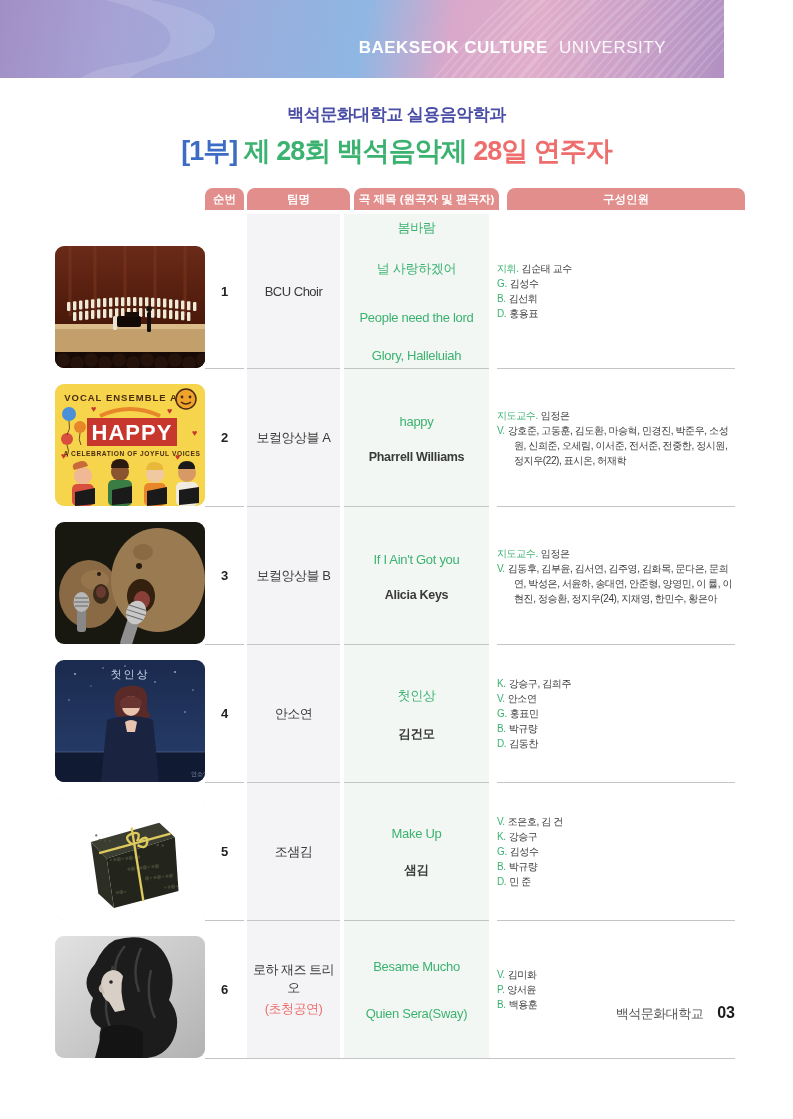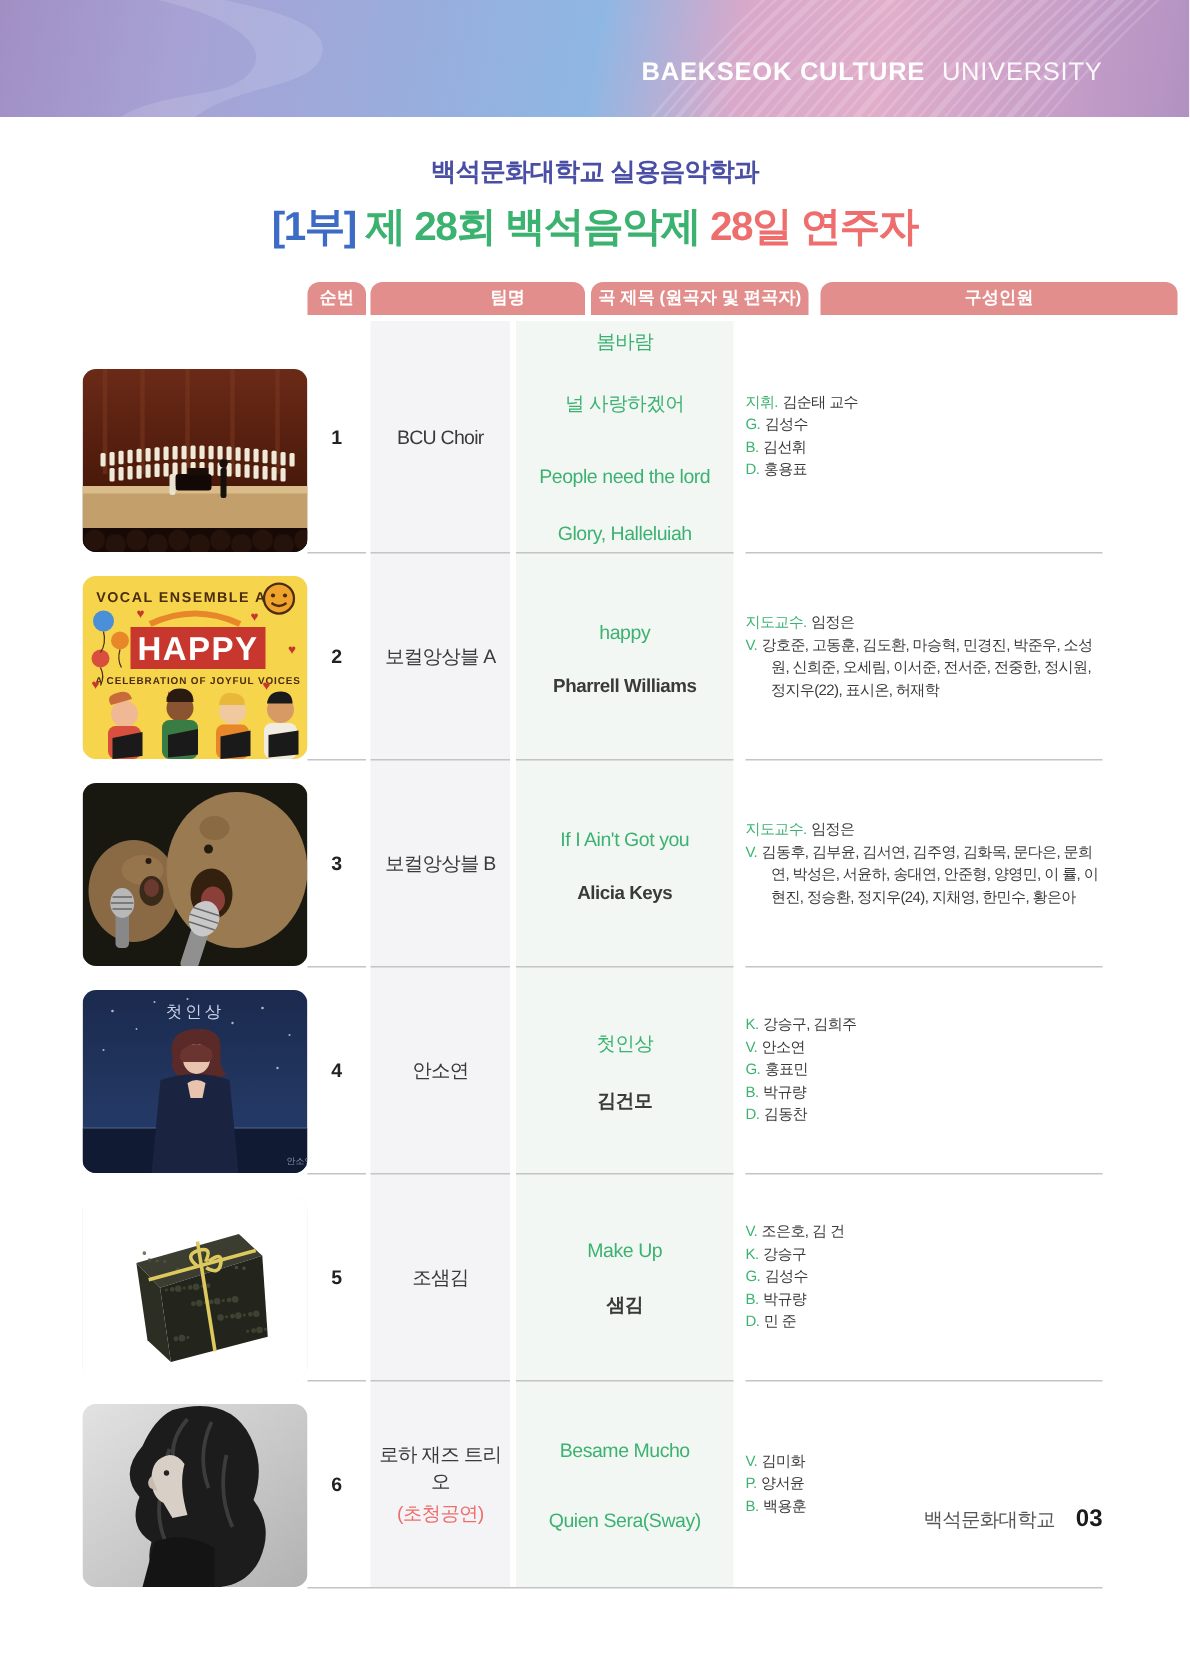--- a/index.html
+++ b/index.html
@@ -1,41 +1,41 @@
 <!DOCTYPE html>
 <html><head>
 <meta charset="utf-8">
 <style>
   html,body{margin:0;padding:0;}
   body{font-family:"Liberation Sans","DejaVu Sans",sans-serif;background:#fff;}
   .page{position:relative;width:793px;height:1119px;background:#fff;overflow:hidden;}
 
   
-  .banner{position:absolute;top:0;left:0;width:793px;height:78px;
-    background:linear-gradient(100deg,#a18fc4 0%,#a7a2d5 16%,#98aedd 36%,#8fb7e3 50%,#d9a8ca 62%,#e0adca 74%,#c89fc8 88%,#b191c2 100%);}
+  .banner{position:absolute;top:0;left:0;width:680px;height:78px;
+    background:linear-gradient(100deg,#a18fc4 0%,#a7a2d5 16%,#98aedd 36%,#8fb7e3 50%,#d9a8ca 62%,#e0adca 74%,#c89fc8 88%,#b191c2 100%);padding-left:44px;}
   .banner svg{position:absolute;top:0;left:0;}
   .brand{position:absolute;top:38px;right:58px;color:#ffffff;font-size:17px;letter-spacing:0.5px;white-space:nowrap;}
   .brand .b{font-weight:bold;}
   .brand .l{font-weight:normal;opacity:0.92;margin-left:6px;}
 
   
   .titles{position:absolute;top:103px;left:0;width:793px;text-align:center;}
   .t-sub{font-size:17px;font-weight:bold;color:#4a4ea5;letter-spacing:-0.5px;}
   .t-main{margin-top:7px;font-size:27px;font-weight:bold;letter-spacing:-1px;}
   .t-part{color:#3d6cc5;}
   .t-green{color:#3cb271;}
   .t-red{color:#ee6e6e;}
 
   
   .tablewrap{position:absolute;top:188px;left:0;width:793px;}
   .thead{display:flex;padding-left:205px;margin-bottom:4px;}
   .pill{background:#e28e8c;color:#fff;font-size:11.5px;font-weight:bold;text-align:center;
     border-radius:8px 8px 0 0;height:22px;line-height:22px;white-space:nowrap;overflow:hidden;}
   .pill.c-num{width:39px;}
-  .pill.c-team{width:103px;margin-left:3px;padding-left:40px;}
+  .pill.c-team{width:103px;margin-left:3px;}
   .pill.c-song{width:145px;margin-left:4px;}
   .pill.c-mem{width:238px;margin-left:8px;}
 
   .trow{display:flex;align-items:stretch;min-height:138px;position:relative;}
   .cell{box-sizing:border-box;}
   .c-img{width:150px;margin-left:55px;display:flex;align-items:flex-end;justify-content:center;}
   .rowimg{width:150px;height:122px;border-radius:9px;overflow:hidden;background:#eee;}
   .rowimg svg{display:block;}
   .cd-num{width:39px;display:flex;align-items:center;justify-content:center;
     font-size:13px;color:#222;font-weight:600;}

